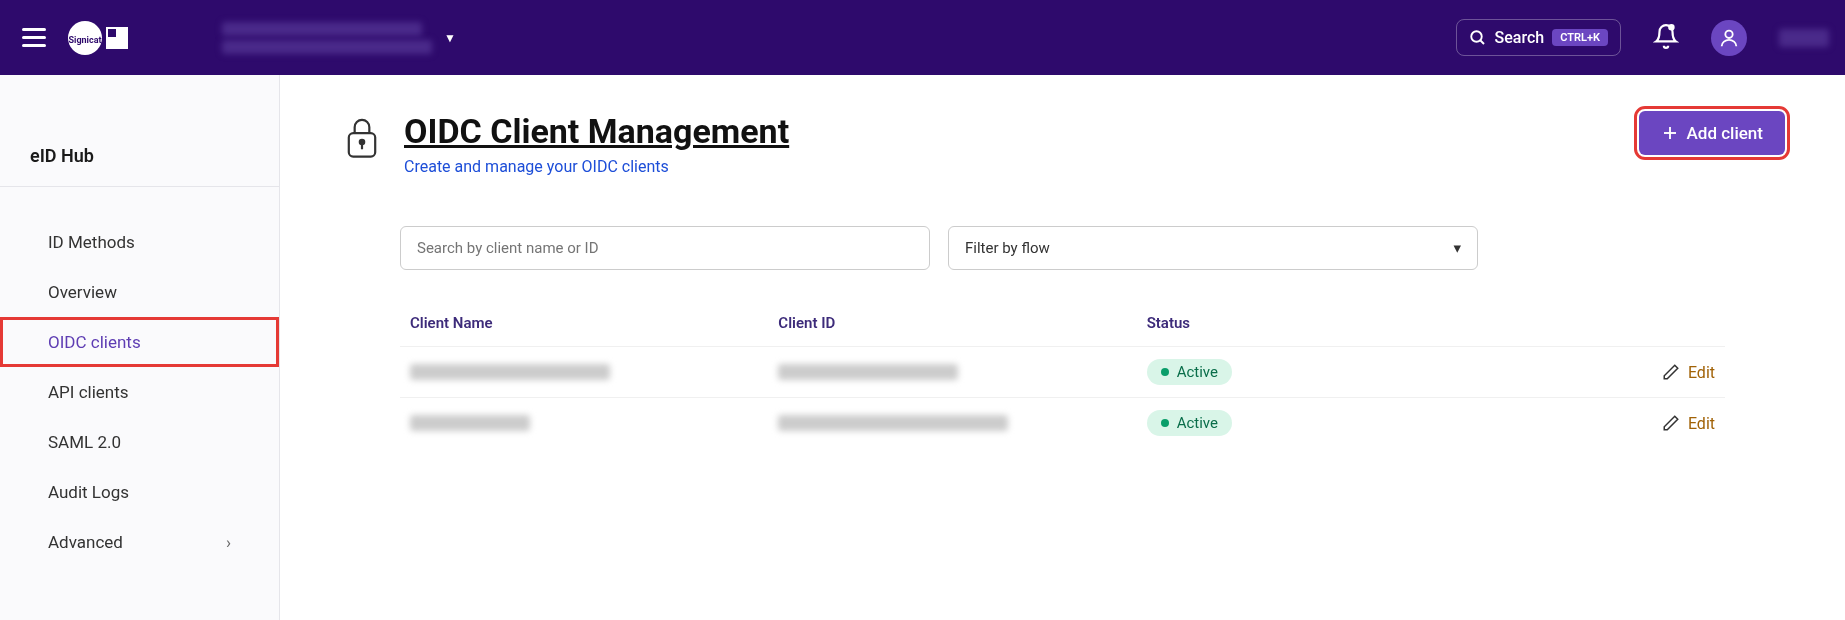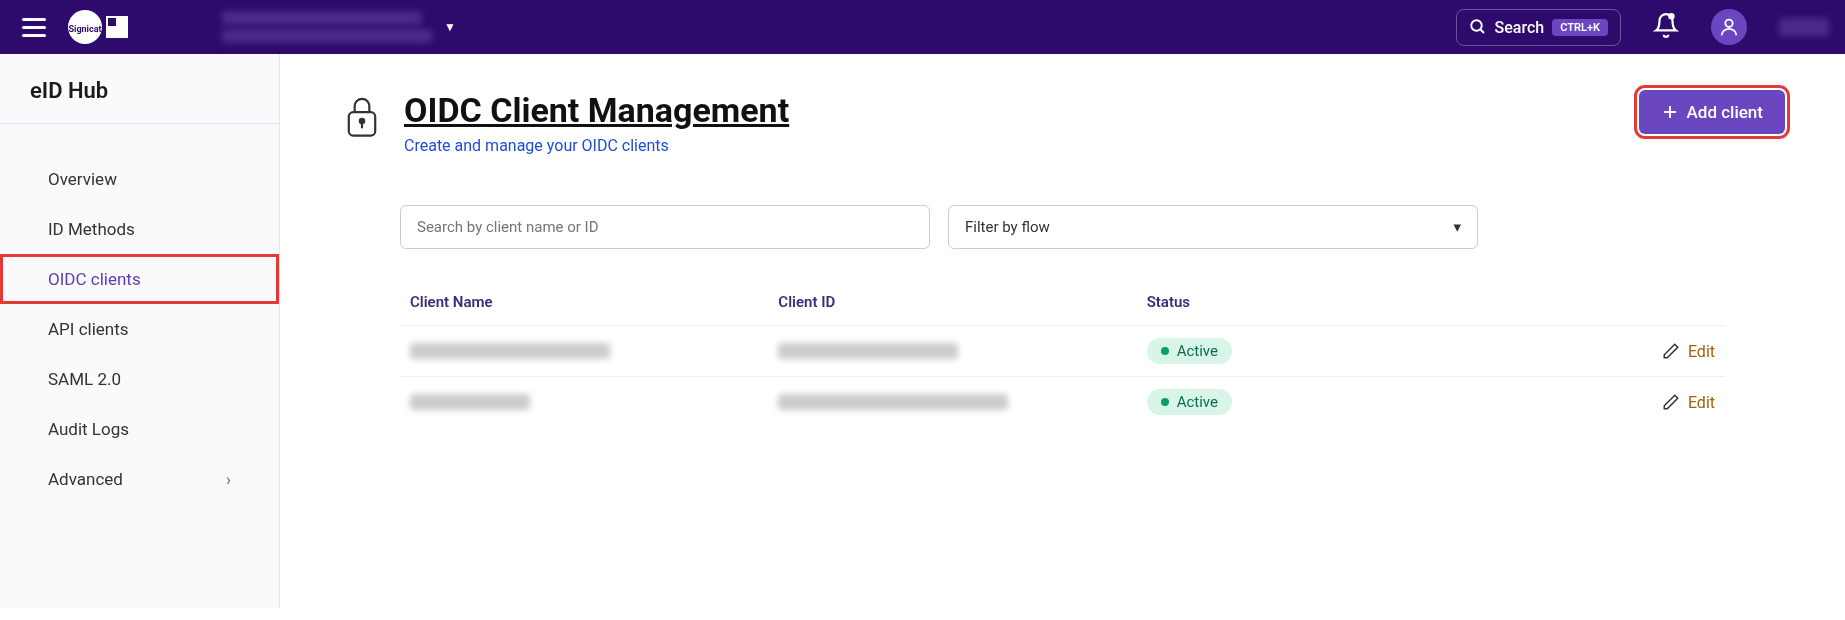--- a/index.html
+++ b/index.html
@@ -1,18 +1,18 @@
 <!DOCTYPE html>
 <html><head>
 <meta charset="utf-8">
 <style>
 * { margin: 0; padding: 0; box-sizing: border-box; font-family: -apple-system, BlinkMacSystemFont, 'Segoe UI', Roboto, sans-serif; }
 body { background: #fff; width: 1845px; height: 620px; overflow: hidden; }
 
-.topbar { background: #2e0a6c; height: 54px; display: flex; align-items: center; padding: 0 16px; justify-content: space-between; }
+.topbar { background: #2e0a6c; height: 75px; display: flex; align-items: center; padding: 0 16px; justify-content: space-between; }
 .topbar-left { display: flex; align-items: center; gap: 16px; }
 .hamburger { width: 36px; height: 36px; display: flex; flex-direction: column; justify-content: center; gap: 5px; cursor: pointer; padding: 6px; }
 .hamburger span { height: 3px; background: #fff; border-radius: 2px; }
 .logo { height: 34px; display: flex; align-items: center; }
 .logo svg { height: 34px; }
 .org-select { display: flex; align-items: center; gap: 12px; padding: 4px 8px; cursor: pointer; }
 .org-blur { display: flex; flex-direction: column; gap: 4px; }
 .org-blur div { background: #4a2a8a; border-radius: 3px; filter: blur(3px); }
 .org-blur div:first-child { width: 200px; height: 14px; }
 .org-blur div:last-child { width: 210px; height: 14px; }
@@ -21,21 +21,21 @@
 .topbar-right { display: flex; align-items: center; gap: 32px; }
 .search-btn { display: flex; align-items: center; gap: 8px; border: 1px solid rgba(255,255,255,0.3); border-radius: 8px; padding: 8px 12px; color: #fff; cursor: pointer; }
 .search-btn .kbd { background: #6b46c1; border-radius: 4px; padding: 2px 8px; font-size: 11px; font-weight: 600; }
 .search-label { font-size: 16px; font-weight: 500; }
 .bell-icon { color: #fff; cursor: pointer; position: relative; }
 .avatar { width: 36px; height: 36px; border-radius: 50%; background: #6b46c1; display: flex; align-items: center; justify-content: center; cursor: pointer; }
 .username-blur { background: #4a2a8a; width: 50px; height: 18px; border-radius: 3px; filter: blur(3px); }
 
 .layout { display: flex; height: calc(620px - 66px); }
 .sidebar { width: 280px; background: #fafafc; border-right: 1px solid #e5e5ea; display: flex; flex-direction: column; }
-.sidebar-title { padding: 24px 30px 20px; font-size: 22px; font-weight: 600; color: #1a1a1a; border-bottom: 1px solid #e5e5ea; }
+.sidebar-title { padding: 24px 30px 20px; font-size: 18px; font-weight: 600; color: #1a1a1a; border-bottom: 1px solid #e5e5ea; margin-top: 46px; }
 .sidebar-nav { padding: 30px 0; }
 .nav-item { padding: 15px 48px; font-size: 17px; color: #333; cursor: pointer; display: flex; align-items: center; justify-content: space-between; }
 .nav-item.active { color: #5e3db3; outline: 3px solid #e53935; outline-offset: -3px; background: #fafafc; }
 .nav-item .chev { color: #666; }
 
 .main { flex: 1; padding: 36px 60px; overflow: auto; }
 .page-header { display: flex; align-items: flex-start; justify-content: space-between; margin-bottom: 50px; }
 .page-header-left { display: flex; gap: 20px; align-items: flex-start; }
 .lock-icon { width: 44px; height: 44px; flex-shrink: 0; margin-top: 6px; }
 .titles h1 { font-size: 34px; font-weight: 700; color: #111; margin-bottom: 6px; text-decoration: underline; }
@@ -109,24 +109,24 @@
     </div>
     <div class="username-blur"></div>
   </div>
 </div>
 
 <div class="layout">
   <div class="sidebar">
     <div class="sidebar-title">eID Hub</div>
     <div class="sidebar-nav">
       <div class="nav-item">
+          <span>ID Methods</span>
+        </div>
+      <div class="nav-item">
           <span>Overview</span>
-        </div>
-      <div class="nav-item">
-          <span>ID Methods</span>
         </div>
       <div class="nav-item active">
           <span>OIDC clients</span>
         </div>
       <div class="nav-item">
           <span>API clients</span>
         </div>
       <div class="nav-item">
           <span>SAML 2.0</span>
         </div>

